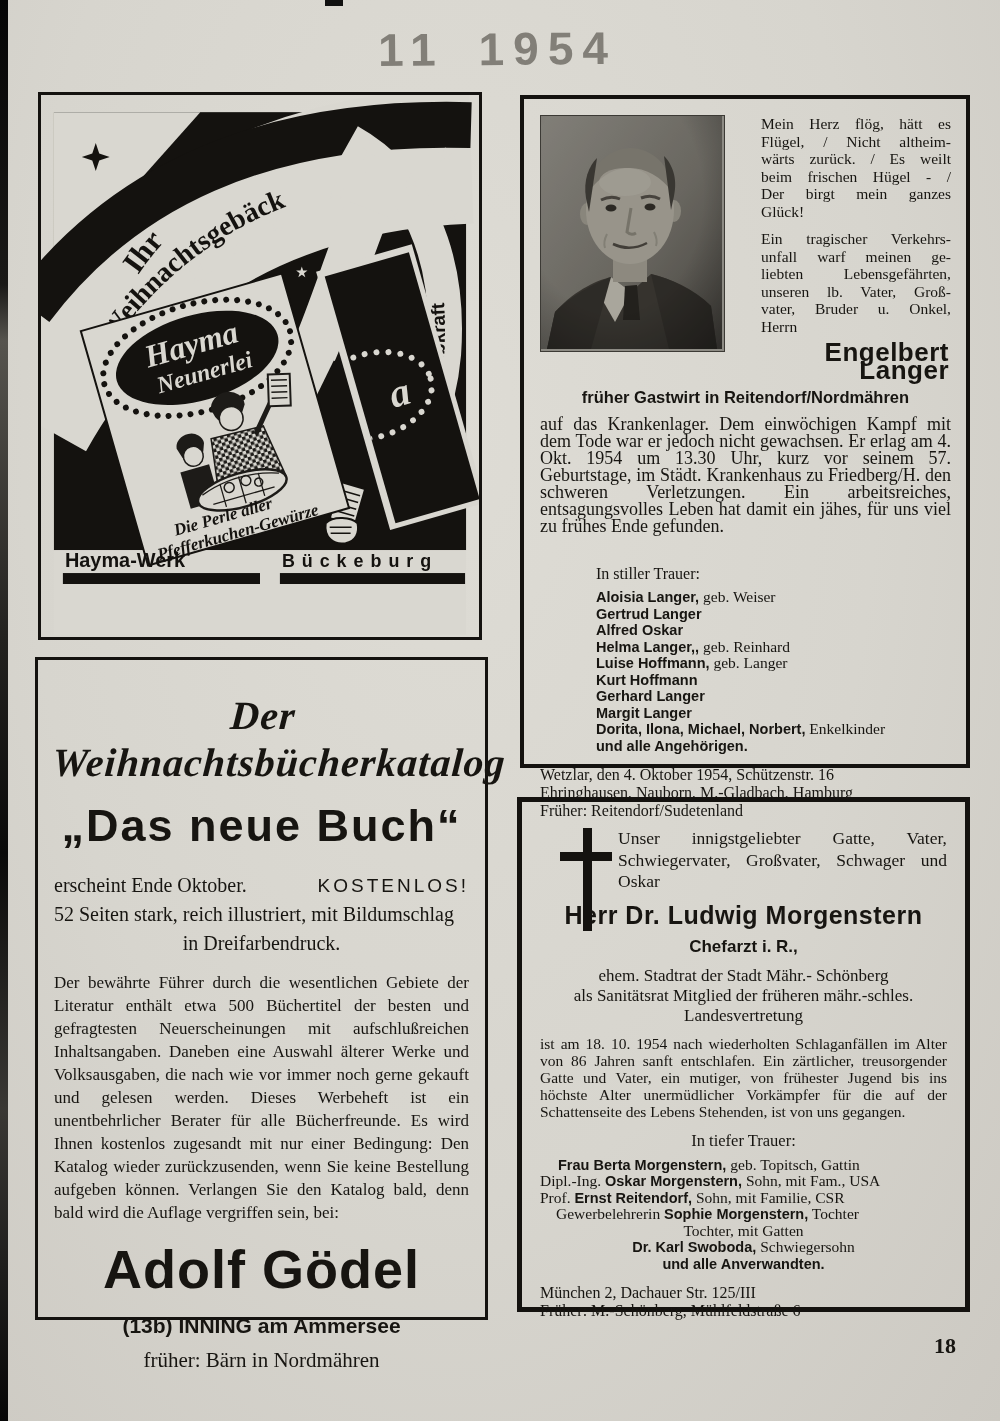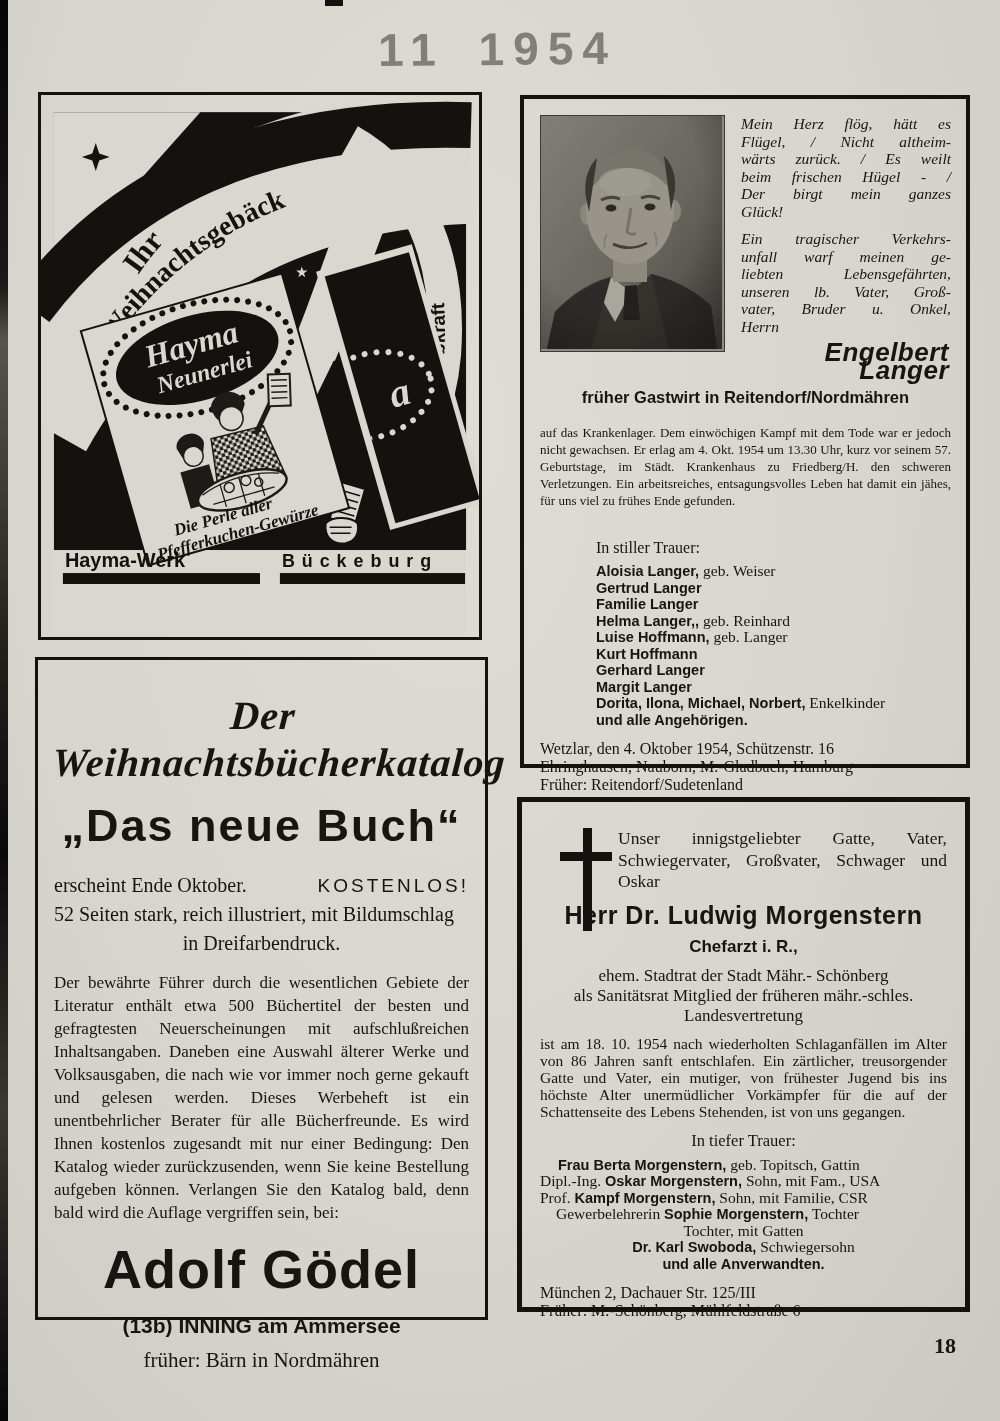--- a/index.html
+++ b/index.html
@@ -41,27 +41,27 @@
   .bk-sub{font-size:20px;margin-top:6px;}
   .bk-body{font-size:17px;line-height:23px;margin-top:16px;}
   .bk-name{font-family:"Liberation Sans",sans-serif;font-weight:700;font-size:54px;
     text-align:center;letter-spacing:1px;margin-top:14px;}
   .bk-addr{font-family:"Liberation Sans",sans-serif;font-weight:700;font-size:21px;text-align:center;margin-top:14px;}
   .bk-former{font-size:21px;text-align:center;margin-top:10px;}
 
   
   .lg-top{display:flex;}
   .lg-photo{width:183px;height:235px;flex:0 0 183px;border:1px solid #3c3a35;background:#8d8b84;}
-  .lg-right{flex:1;padding-left:16px;font-size:15.5px;line-height:17.5px;font-style:italic;}
+  .lg-right{flex:1;padding-left:36px;font-size:15.5px;line-height:17.5px;}
   .lg-right .line{width:100%;}
   .lg-name{font-family:"Liberation Sans",sans-serif;font-weight:700;font-size:26px;
     text-align:right;padding-right:2px;margin-top:9px;letter-spacing:.5px;}
   .lg-sub{font-family:"Liberation Sans",sans-serif;font-weight:700;font-size:16.5px;
     text-align:center;margin-top:9px;}
-  .lg-body{font-size:13px;line-height:17px;margin-top:17px;}
+  .lg-body{font-size:18px;line-height:17px;margin-top:9px;}
   .lg-mlabel{font-size:16px;margin-top:30px;margin-left:56px;}
   .lg-mourners{margin-top:6px;margin-left:56px;font-size:15.5px;line-height:16.5px;}
   .m-bold{font-family:"Liberation Sans",sans-serif;font-weight:700;font-size:14.5px;}
   .m-norm{font-family:"Liberation Serif",serif;font-size:15.5px;}
   .lg-footer{margin-top:12px;font-size:16px;line-height:18px;}
 
   
   .mg-top{display:flex;}
   .cross{flex:0 0 64px;position:relative;}
   .cross .v{position:absolute;left:43px;top:12px;width:9px;height:103px;background:#14120f;}
@@ -291,21 +291,21 @@
       <div class="line">Herrn</div>
       <div class="lg-name">Engelbert Langer</div>
     </div>
   </div>
   <div class="lg-sub">früher Gastwirt in Reitendorf/Nordmähren</div>
   <div class="lg-body just">auf das Krankenlager. Dem einwöchigen Kampf mit dem Tode war er jedoch nicht gewachsen. Er erlag am 4. Okt. 1954 um 13.30 Uhr, kurz vor seinem 57. Geburtstage, im Städt. Krankenhaus zu Friedberg/H. den schweren Verletzungen. Ein arbeitsreiches, entsagungsvolles Leben hat damit ein jähes, für uns viel zu frühes Ende gefunden.</div>
   <div class="lg-mlabel">In stiller Trauer:</div>
   <div class="lg-mourners">
     <div><span class="m-bold">Aloisia Langer,</span><span class="m-norm"> geb. Weiser</span></div>
     <div><span class="m-bold">Gertrud Langer</span><span class="m-norm"></span></div>
-    <div><span class="m-bold">Familie Langer</span><span class="m-norm"></span></div>
+    <div><span class="m-bold">Alfred Oskar</span><span class="m-norm"></span></div>
     <div><span class="m-bold">Helma Langer,,</span><span class="m-norm"> geb. Reinhard</span></div>
     <div><span class="m-bold">Luise Hoffmann,</span><span class="m-norm"> geb. Langer</span></div>
     <div><span class="m-bold">Kurt Hoffmann</span><span class="m-norm"></span></div>
     <div><span class="m-bold">Gerhard Langer</span><span class="m-norm"></span></div>
     <div><span class="m-bold">Margit Langer</span><span class="m-norm"></span></div>
     <div><span class="m-bold">Dorita, Ilona, Michael, Norbert,</span><span class="m-norm"> Enkelkinder</span></div>
     <div><span class="m-bold">und alle Angehörigen.</span><span class="m-norm"></span></div>
   </div>
   <div class="lg-footer">
     <div>Wetzlar, den 4. Oktober 1954, Schützenstr. 16</div>
@@ -327,21 +327,21 @@
   <div class="mg-role">
     <div>ehem. Stadtrat der Stadt Mähr.- Schönberg</div>
     <div>als Sanitätsrat Mitglied der früheren mähr.-schles.</div>
     <div>Landesvertretung</div>
   </div>
   <div class="mg-body just">ist am 18. 10. 1954 nach wiederholten Schlaganfällen im Alter von 86 Jahren sanft entschlafen. Ein zärtlicher, treusorgender Gatte und Vater, ein mutiger, von frühester Jugend bis ins höchste Alter unermüdlicher Vorkämpfer für die auf der Schattenseite des Lebens Stehenden, ist von uns gegangen.</div>
   <div class="mg-mlabel">In tiefer Trauer:</div>
   <div class="mg-mourners">
     <div class="mm-line" style="text-indent:18px"><span class="m-norm"></span><span class="m-bold">Frau Berta Morgenstern,</span><span class="m-norm"> geb. Topitsch, Gattin</span></div>
     <div class="mm-line"><span class="m-norm">Dipl.-Ing. </span><span class="m-bold">Oskar Morgenstern,</span><span class="m-norm"> Sohn, mit Fam., USA</span></div>
-    <div class="mm-line"><span class="m-norm">Prof. </span><span class="m-bold">Kampf Morgenstern,</span><span class="m-norm"> Sohn, mit Familie, CSR</span></div>
+    <div class="mm-line"><span class="m-norm">Prof. </span><span class="m-bold">Ernst Reitendorf,</span><span class="m-norm"> Sohn, mit Familie, CSR</span></div>
     <div class="mm-line" style="text-indent:16px"><span class="m-norm">Gewerbelehrerin </span><span class="m-bold">Sophie Morgenstern,</span><span class="m-norm"> Tochter</span></div>
     <div class="mm-line c"><span class="m-norm">Tochter, mit Gatten</span></div>
     <div class="mm-line c"><span class="m-bold">Dr. Karl Swoboda,</span><span class="m-norm"> Schwiegersohn</span></div>
     <div class="mm-line c"><span class="m-bold">und alle Anverwandten.</span></div>
   </div>
   <div class="mg-footer">
     <div>München 2, Dachauer Str. 125/III</div>
     <div>Früher: M.-Schönberg, Mühlfeldstraße 6</div>
   </div>
 </div>

